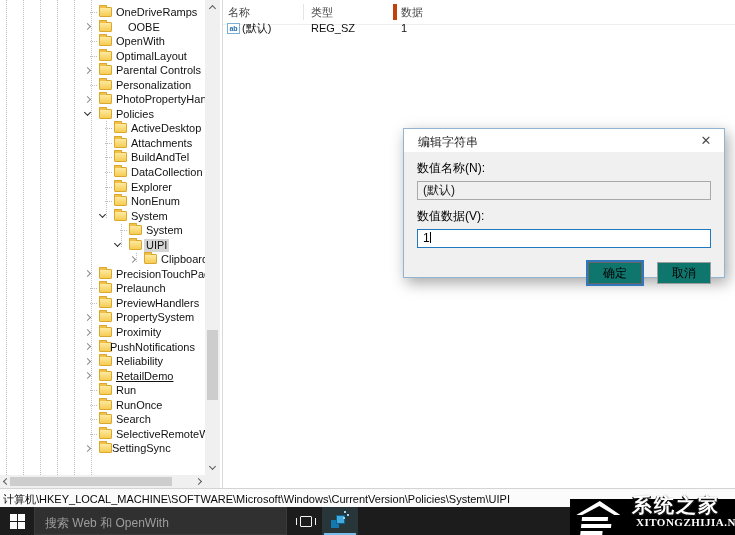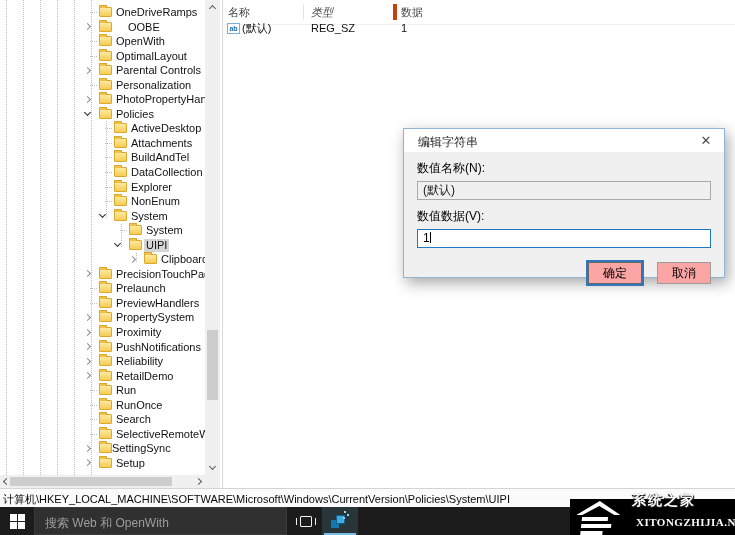--- a/index.html
+++ b/index.html
@@ -51,21 +51,21 @@
   .chev.up    { left:5px; top:6px;  transform:rotate(-135deg); }
   .chev.down  { left:5px; bottom:6px; transform:rotate(45deg); }
   .chev.left  { left:4px; top:4px;  transform:rotate(135deg); }
   .chev.right { right:4px; top:4px; transform:rotate(-45deg); }
 
   
   .list-panel { position:absolute; left:222px; top:0; width:513px; height:488px; background:#fff; border-left:1px solid #d9d9d9; }
   .list-header { display:flex; height:25px; border-bottom:1px solid #efefef;align-items:center; }
   .list-header .hcell { font-size:11px; color:#454545; padding:1px 0 0 5px; }
   .hcell.c-name { width:81px; border-right:1px solid #e4e4e4; }
-  .hcell.c-type { width:93px; border-right:4px solid #c2410c; padding-left:7px;font-style:italic; }
+  .hcell.c-type { width:93px; border-right:4px solid #c2410c; padding-left:7px; }
   .hcell.c-data { flex:1; padding-left:4px; }
   .list-row { position:absolute; left:0; top:21px; width:100%; height:14px; display:flex; align-items:center; }
   .val-icon { margin-left:4px; width:13px; height:11px; background:#fff; border:1px solid #7ab0d4;
     font-size:7px; line-height:9px; color:#1f6fb5; text-align:center; font-weight:bold; }
   .lr-name { width:64px; font-size:11px; color:#111; padding-left:2px; }
   .lr-type { width:93px; font-size:11px; color:#111; padding-left:7px; }
   .lr-data { flex:1; font-size:11px; color:#111; padding-left:4px; }
 
   
   .status-bar { position:absolute; left:0; top:488px; width:735px; height:19px; background:#fbfbfb;
@@ -79,21 +79,21 @@
   .dlg-title-text { position:absolute; left:14px; top:5px; font-size:12px; color:#1a1a1a; }
   .dlg-close { position:absolute; right:6px; top:2px; width:24px; height:19px; text-align:center;
     font-size:13px; color:#4d4d4d; line-height:19px; }
   .dlg-body { position:absolute; left:13px; right:13px; top:23px; }
   .dlg-label { font-size:12px; color:#000; margin-top:8px; }
   .dlg-field { margin-top:4px; height:19px; font-size:12px; line-height:17px; padding-left:5px; }
   .dlg-field.readonly { background:#f0f0f0; border:1px solid #a9a9a9; color:#1a1a1a; }
   .dlg-field.focused  { background:#fff; border:1px solid #2079c0; color:#000; }
   .caret { display:inline-block; width:1px; height:11px; background:#000; vertical-align:-1px; }
   .dlg-buttons { display:flex; justify-content:flex-end; gap:15px; margin-top:14px; }
-  .btn { width:54px; height:22px; background:#fca5a5; border:1px solid #9c9c9c; font-size:12px;
+  .btn { width:54px; height:22px; background:#0f766e; border:1px solid #9c9c9c; font-size:12px;
     display:flex; align-items:center; justify-content:center; color:#000; }
   .btn.focused { outline:2px solid #3377bb; border-color:#666; }
 
   
   .taskbar { position:absolute; left:0; top:507px; width:735px; height:28px; background:#1c1c1c; }
   .start-btn { position:absolute; left:0; top:0; width:34px; height:28px; }
   .win-logo { position:absolute; left:10px; top:7px; width:15px; height:15px;
     display:grid; grid-template-columns:7px 7px; grid-template-rows:7px 7px; gap:1px; }
   .win-logo span { background:#fdfdfd; }
   .search-box { position:absolute; left:34px; top:0; width:253px; height:28px; background:#303030;
@@ -106,21 +106,21 @@
   .regedit-btn { position:absolute; left:322px; top:0; width:36px; height:28px; background:rgba(98,170,193,0.18); }
   .regedit-btn .underline { position:absolute; left:2px; right:2px; bottom:0; height:2px; background:#79bcea; }
   .re-icon { position:absolute; left:8px; top:4px; width:20px; height:20px; }
   .re-cube1 { position:absolute; left:1px; top:9px; width:8px; height:8px; background:#1478b0; }
   .re-cube2 { position:absolute; left:6px; top:4px; width:9px; height:9px; background:#41abdd; border:1px solid #0e5e8e; }
   .re-dot { position:absolute; width:2px; height:2px; background:#8fd8f4; }
 
   
   .watermark { position:absolute; left:570px; top:499px; width:165px; height:36px; background:#000; }
   .wm-logo { position:absolute; left:2px; top:0px; }
-  .wm-title { position:absolute; left:62px; top:-7px; font-size:14px; font-weight:bold; color:#fff;
+  .wm-title { position:absolute; left:62px; top:-7px; font-size:20px; font-weight:bold; color:#fff;
     letter-spacing:2px; white-space:nowrap;
     text-shadow:0 1px 2px rgba(0,0,0,0.95), 1px 1px 0 #222, -1px 1px 0 #222; }
   .wm-sub { position:absolute; left:66px; top:17px; font-family:"Liberation Serif","DejaVu Serif",serif;
     font-weight:bold; font-size:11px; color:#fff; letter-spacing:0.5px; white-space:nowrap; }
 </style>
 </head>
 <body>
 
 <div class="screen">
 
@@ -240,31 +240,31 @@
               <span class="tlabel" style="left: 114px;">PropertySystem</span>
             </div>
             <div class="tree-row">
               <span class="expander collapsed" style="left: 85px;"></span>
               <span class="folder" style="left: 99px;"></span>
               <span class="tlabel" style="left: 114px;">Proximity</span>
             </div>
             <div class="tree-row">
               <span class="expander collapsed" style="left: 85px;"></span>
               <span class="folder" style="left: 99px;"></span>
-              <span class="tlabel" style="left: 114px;">PushNotifications</span>
+              <span class="tlabel" style="left: 108px;">PushNotifications</span>
             </div>
             <div class="tree-row">
               <span class="expander collapsed" style="left: 85px;"></span>
               <span class="folder" style="left: 99px;"></span>
               <span class="tlabel" style="left: 114px;">Reliability</span>
             </div>
             <div class="tree-row">
               <span class="expander collapsed" style="left: 85px;"></span>
               <span class="folder" style="left: 99px;"></span>
-              <span class="tlabel" style="left: 114px;">RetailDemo</span>
+              <span class="tlabel" style="left: 114px; text-decoration: underline;">RetailDemo</span>
             </div>
             <div class="tree-row">
               <span class="hconn" style="left: 90px;"></span>
               <span class="folder" style="left: 99px;"></span>
               <span class="tlabel" style="left: 114px;">Run</span>
             </div>
             <div class="tree-row">
               <span class="hconn" style="left: 90px;"></span>
               <span class="folder" style="left: 99px;"></span>
               <span class="tlabel" style="left: 114px;">RunOnce</span>
@@ -276,25 +276,20 @@
             </div>
             <div class="tree-row">
               <span class="hconn" style="left: 90px;"></span>
               <span class="folder" style="left: 99px;"></span>
               <span class="tlabel" style="left: 114px;">SelectiveRemoteWipe</span>
             </div>
             <div class="tree-row">
               <span class="expander collapsed" style="left: 85px;"></span>
               <span class="folder" style="left: 99px;"></span>
               <span class="tlabel" style="left: 110px;">SettingSync</span>
-            </div>
-            <div class="tree-row">
-              <span class="expander collapsed" style="left: 85px;"></span>
-              <span class="folder" style="left: 99px;"></span>
-              <span class="tlabel" style="left: 114px;">Setup</span>
             </div>
           </div>
 
         <div class="vseg" style="left:106px; top:121px; height:97px;"></div>
         <div class="vseg" style="left:121px; top:224px; height:23px;"></div>
         <div class="vseg" style="left:136px; top:253px; height:9px;"></div>
       </div>
       <div class="vscroll">
         <span class="chev up"></span>
         <div class="vthumb"></div>

